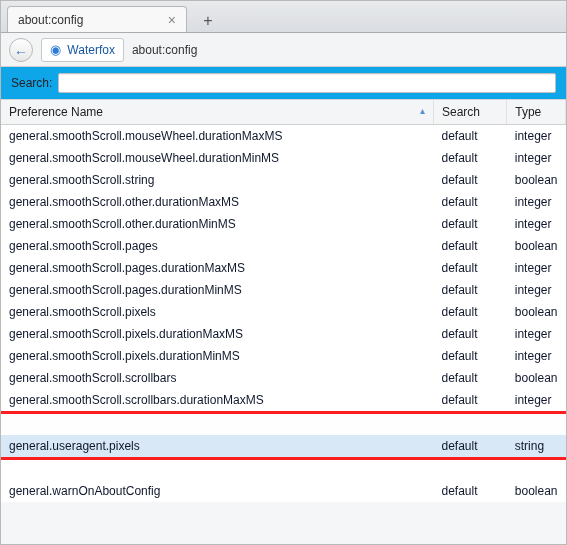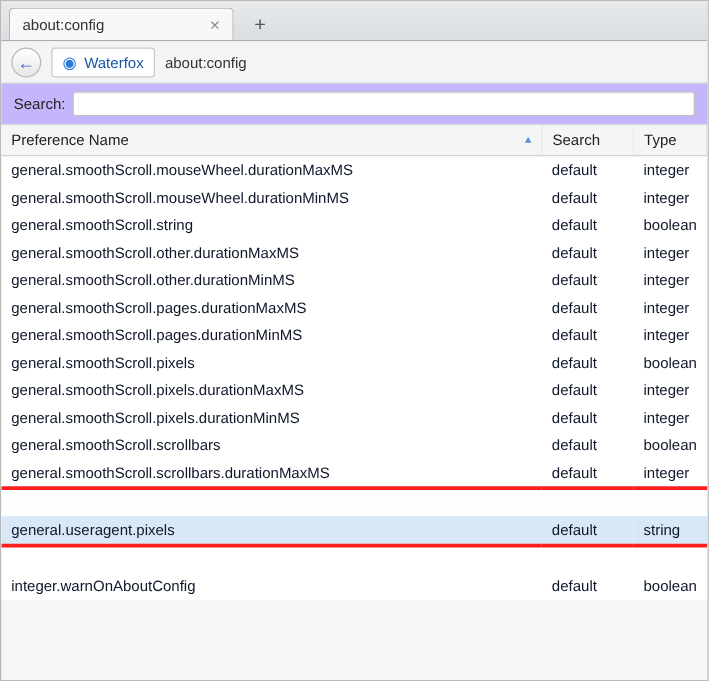--- a/index.html
+++ b/index.html
@@ -94,21 +94,21 @@
   .addr {
     margin-left: 8px;
     color: #333;
   }
 
   
   .search-row {
     display: flex;
     align-items: center;
     padding: 6px 10px;
-    background: #c4b5fd;
+    background: #0ea5e9;
     border-bottom: 1px solid #d6d6d6;
   }
   .search-row label { margin-right: 6px; color: #222; }
   .search-row input {
     flex: 1;
     height: 20px;
     border: 1px solid #bfbfbf;
     border-radius: 2px;
     padding: 2px 6px;
     font-family: inherit;
@@ -236,20 +236,25 @@
           <td>general.smoothScroll.other.durationMaxMS</td>
           <td>default</td>
           <td>integer</td>
         </tr>
         <tr>
           <td>general.smoothScroll.other.durationMinMS</td>
           <td>default</td>
           <td>integer</td>
         </tr>
         <tr>
+          <td>general.smoothScroll.pages</td>
+          <td>default</td>
+          <td>boolean</td>
+        </tr>
+        <tr>
           <td>general.smoothScroll.pages.durationMaxMS</td>
           <td>default</td>
           <td>integer</td>
         </tr>
         <tr>
           <td>general.smoothScroll.pages.durationMinMS</td>
           <td>default</td>
           <td>integer</td>
         </tr>
         <tr>
@@ -282,19 +287,19 @@
         </tr>
         <tr class="selected">
           <td>general.useragent.pixels</td>
           <td>default</td>
           <td>string</td>
         </tr>
         <tr class="highlight-bot">
           <td colspan="3" style="height: 2px; padding: 0px;"></td>
         </tr>
         <tr>
-          <td>integer.warnOnAboutConfig</td>
+          <td>general.warnOnAboutConfig</td>
           <td>default</td>
           <td>boolean</td>
         </tr>
       </tbody>
   </table>
 </div>
 
 </body></html>

